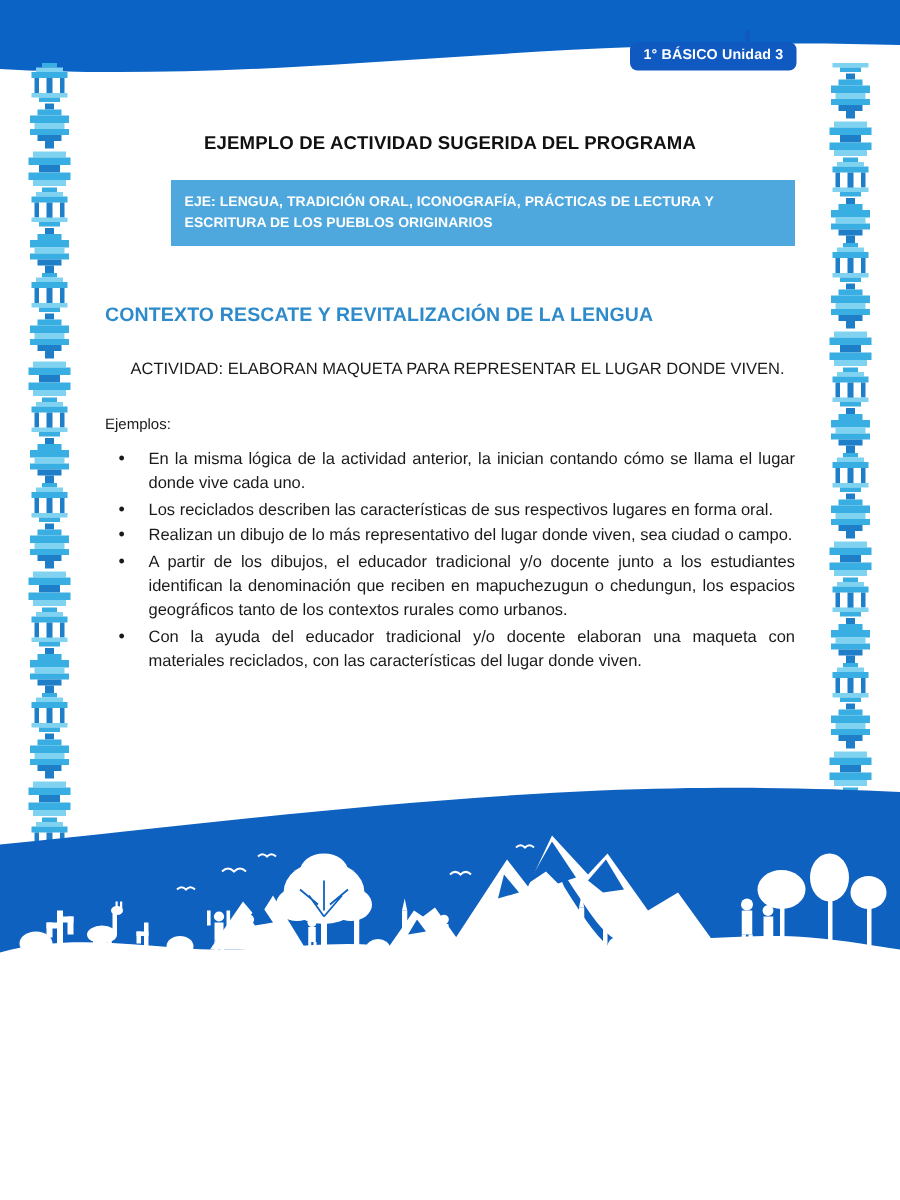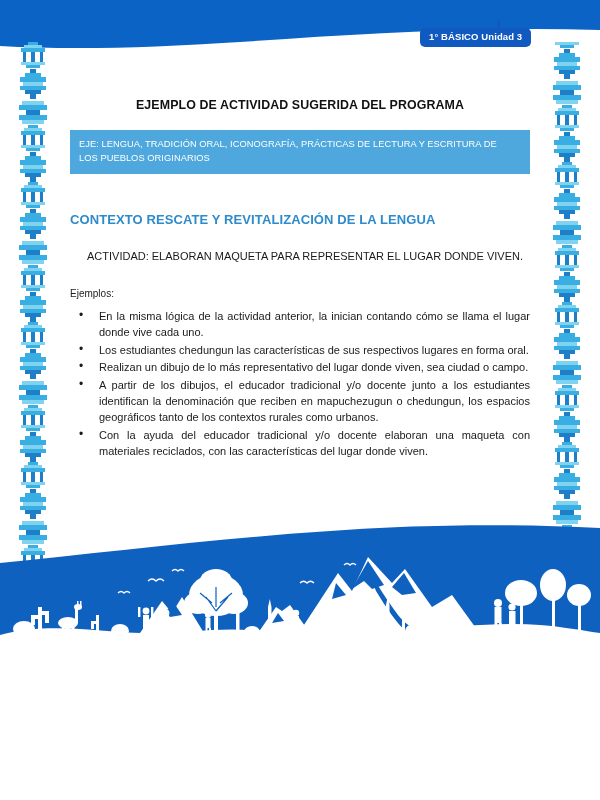--- a/index.html
+++ b/index.html
@@ -58,39 +58,40 @@
     height: 680px;
     pointer-events: none;
   }
   .side-border.left  { left: 17px; }
   .side-border.right { left: 551px; }
 
   
   .content {
     position: absolute;
     left: 70px;
-    top: 98px;
+    top: 88px;
     width: 460px;
   }
   .doc-title {
     font-size: 12.4px;
     font-weight: bold;
     text-align: center;
     color: #111111;
     letter-spacing: .1px;
     margin: 0 0 18px 0;
   }
   .eje-band {
     background: #4FA8DD;
     color: #ffffff;
     font-size: 9.3px;
-    font-weight: normal;
+    font-weight: bold;
     line-height: 1.55;
     padding: 7px 23px 8px 9px;
     letter-spacing: .05px;
+    margin-left: 44px;
   }
   .context-title {
     margin: 38px 0 0 0;
     font-size: 13px;
     font-weight: bold;
     color: #2E8BCB;
     letter-spacing: .1px;
   }
   .activity-line {
     margin: 23px 0 12px 17px;
@@ -210,21 +211,21 @@
     <div class="eje-band">EJE:  LENGUA, TRADICIÓN ORAL, ICONOGRAFÍA, PRÁCTICAS DE LECTURA Y ESCRITURA DE LOS PUEBLOS ORIGINARIOS</div>
 
     <h2 class="context-title">CONTEXTO RESCATE Y REVITALIZACIÓN DE LA LENGUA</h2>
 
     <p class="activity-line">ACTIVIDAD:  ELABORAN MAQUETA  PARA REPRESENTAR EL LUGAR DONDE VIVEN.</p>
 
     <p class="examples-label">Ejemplos:</p>
 
     <ul class="bullets">
       <li>En la misma lógica de la actividad anterior, la inician contando cómo se llama el lugar donde vive cada uno.</li>
-      <li>Los estudiantes chedungun las características de sus respectivos lugares en forma oral.</li>
+      <li>Los reciclados describen las características de sus respectivos lugares en forma oral.</li>
       <li>Realizan un dibujo de lo más representativo del lugar donde viven, sea ciudad o campo.</li>
       <li>A partir de los dibujos, el educador tradicional y/o docente junto a los estudiantes identifican la denominación que reciben en mapuchezugun o chedungun, los espacios geográficos tanto de los contextos rurales como urbanos.</li>
       <li>Con la ayuda del educador tradicional y/o docente elaboran una maqueta con materiales reciclados, con las características del lugar donde viven.</li>
     </ul>
   </div>
 
   <svg class="bottom-band" viewBox="0 0 600 145" preserveAspectRatio="none">
 
     <path d="M0,52 C120,40 260,22 400,16 C480,13 540,14 600,17 L600,145 L0,145 Z" fill="#0F61C0"></path>
 

